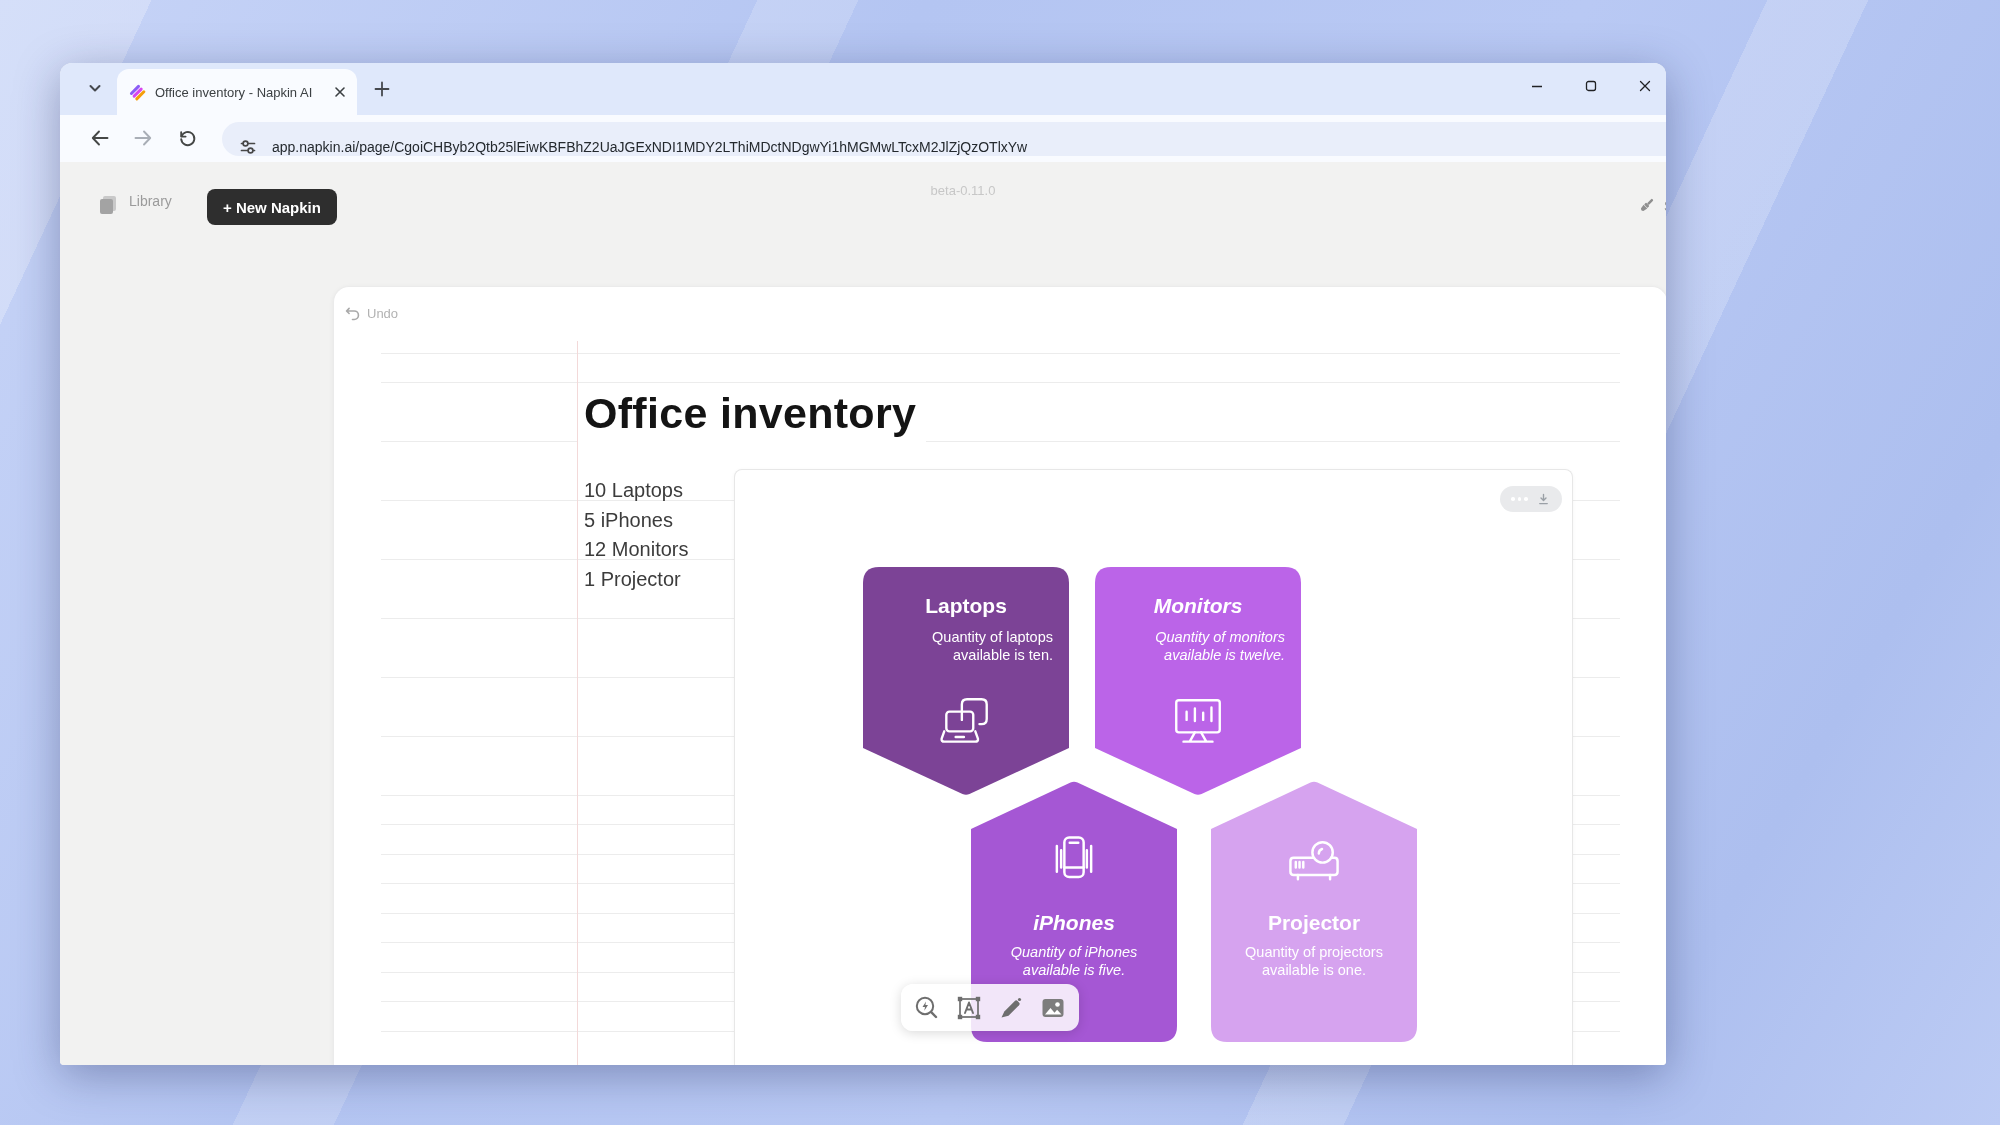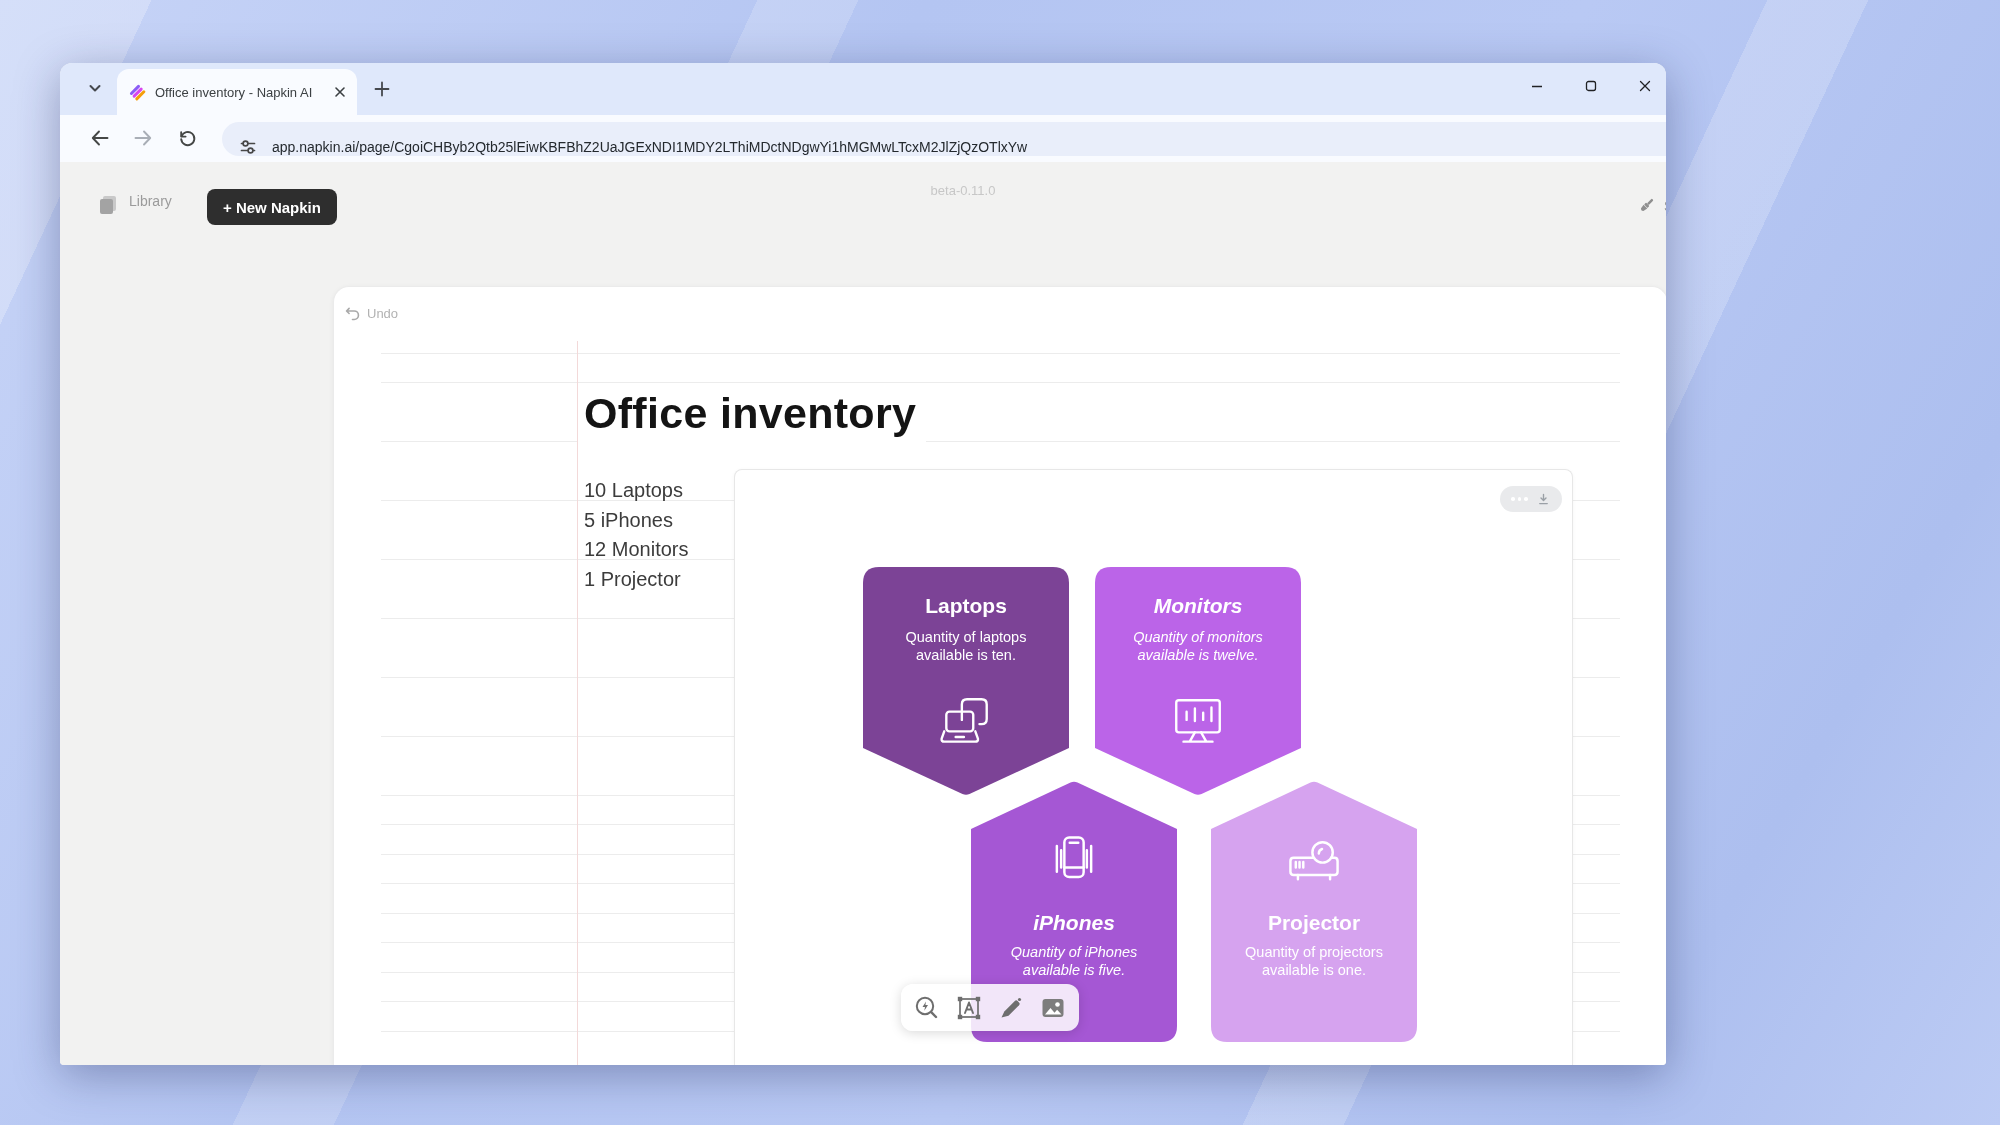--- a/index.html
+++ b/index.html
@@ -66,21 +66,21 @@
   .pdots { display:flex; gap:3px; }
   .pdots i { width:3.5px; height:3.5px; border-radius:50%; background:#fff; }
 
   .badge { position:absolute; width:206px; }
   .badge svg.shape { position:absolute; inset:0; width:100%; height:100%; }
   .badge .b-title { position:absolute; left:0; right:0; text-align:center; color:#fff; font-size:21px; font-weight:700; }
   .badge .b-desc { position:absolute; text-align:center; color:#fff; font-size:14.5px; line-height:17.5px; font-weight:500; }
   .badge .b-icon { position:absolute; left:0; right:0; display:flex; justify-content:center; }
   .badge.down { height:229px;padding-left:20px; }
   .badge.down .b-title { top:27px; }
-  .badge.down .b-desc { top:62px; left:16px; right:16px; }
+  .badge.down .b-desc { top:62px; left:16px; right:16px;text-align:right; }
   .badge.down .b-icon { top:126px; }
   .badge.up { height:261px; }
   .badge.up .b-icon { top:50px; }
   .badge.up .b-title { top:130px; }
   .badge.up .b-desc { top:163px; left:22px; right:22px; }
   .b1 { left:128px; top:97px; }
   .b2 { left:360px; top:97px;font-style:italic; }
   .b3 { left:236px; top:311px;font-style:italic; }
   .b4 { left:476px; top:311px; }
 

